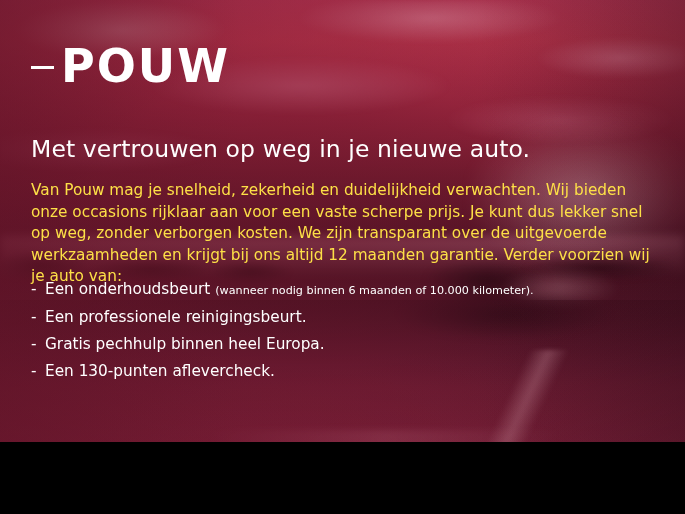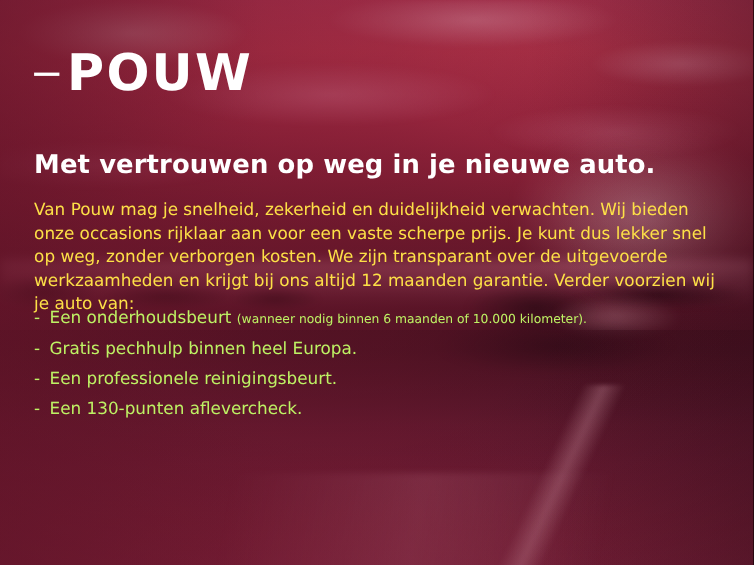--- a/index.html
+++ b/index.html
@@ -10,21 +10,21 @@
   body {
     width: 685px;
     height: 514px;
     overflow: hidden;
     font-family: "DejaVu Sans", "Liberation Sans", sans-serif;
   }
 
   #banner {
     position: relative;
     width: 685px;
-    height: 514px;
+    height: 442px;
     overflow: hidden;
     background: #3a0a16;
   }
 
   
   .bg-base {
     position: absolute;
     inset: 0;
     background:
       linear-gradient(to bottom,
@@ -164,21 +164,21 @@
     line-height: 46px;
     color: #ffffff;
   }
 
   .headline {
     position: absolute;
     left: 31px;
     top: 135px;
     width: 620px;
     font-size: 23.5px;
-    font-weight: bold;
+    font-weight: normal;
     letter-spacing: .1px;
     line-height: 28px;
     color: #ffffff;
   }
 
   .intro {
     position: absolute;
     left: 31px;
     top: 180px;
     width: 634px;
@@ -193,21 +193,21 @@
     top: 276px;
     width: 630px;
     margin: 0;
     padding: 0;
     list-style: none;
   }
   .bullets li {
     display: block;
     font-size: 15.3px;
     line-height: 27px;
-    color: #bef264;
+    color: #ffffff;
     white-space: nowrap;
   }
   .bullet-dash {
     display: inline-block;
     width: 14px;
   }
   .bullet-note {
     font-size: 11.2px;
   }
 </style>
@@ -238,24 +238,24 @@
 
     <div class="headline">Met vertrouwen op weg in je nieuwe auto.</div>
 
     <div class="intro">Van Pouw mag je snelheid, zekerheid en duidelijkheid verwachten. Wij bieden onze occasions rijklaar aan voor een vaste scherpe prijs. Je kunt dus lekker snel op weg, zonder verborgen kosten. We zijn transparant over de uitgevoerde werkzaamheden en krijgt bij ons altijd 12 maanden garantie. Verder voorzien wij je auto van:</div>
 
     <ul class="bullets">
       <li>
         <span class="bullet-dash">-</span><span>Een onderhoudsbeurt</span> <span class="bullet-note">(wanneer nodig binnen 6 maanden of 10.000 kilometer).</span>
       </li>
       <li>
+        <span class="bullet-dash">-</span><span>Een professionele reinigingsbeurt.</span>
+      </li>
+      <li>
         <span class="bullet-dash">-</span><span>Gratis pechhulp binnen heel Europa.</span>
-      </li>
-      <li>
-        <span class="bullet-dash">-</span><span>Een professionele reinigingsbeurt.</span>
       </li>
       <li>
         <span class="bullet-dash">-</span><span>Een 130-punten aflevercheck.</span>
       </li>
     </ul>
 
   </div>
 </div>
 
 </body></html>

